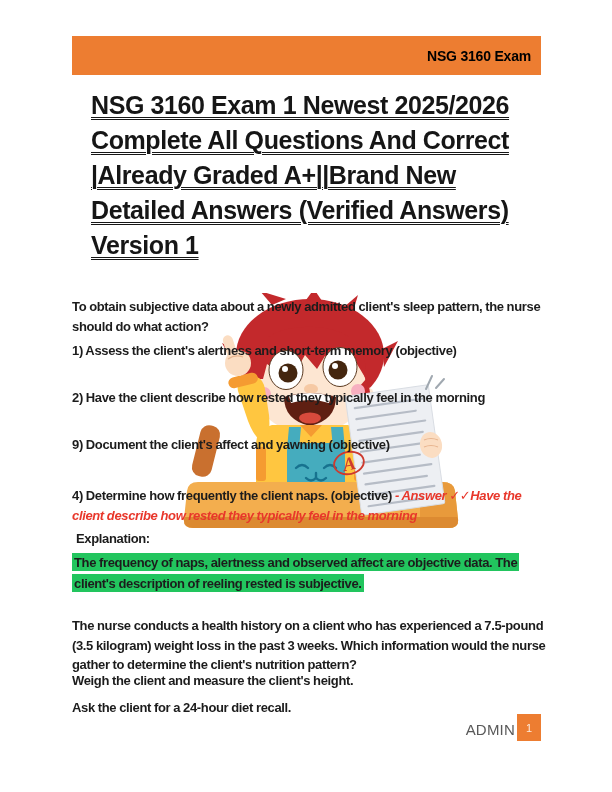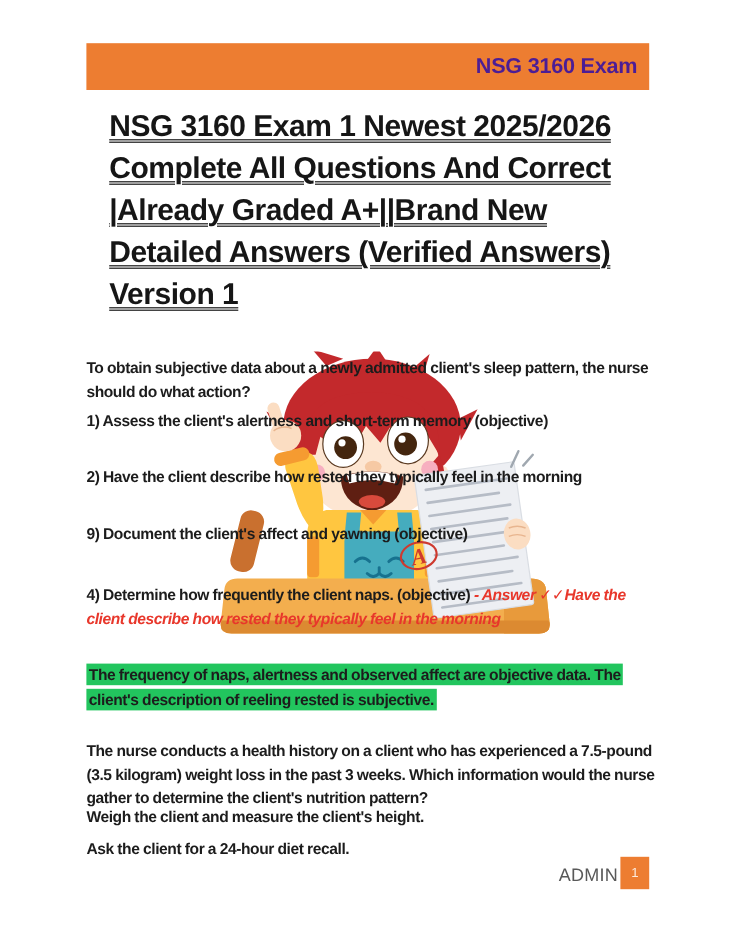--- a/index.html
+++ b/index.html
@@ -2,21 +2,21 @@
 <html><head>
 <meta charset="utf-8">
 <style>
   html,body{margin:0;padding:0;}
   body{width:612px;height:792px;position:relative;background:#ffffff;overflow:hidden;
        font-family:"Liberation Sans","DejaVu Sans",sans-serif;}
   .page{position:absolute;inset:0;background:#ffffff;}
 
   .header-bar{position:absolute;left:72px;top:36px;width:469px;height:39px;
       background:#ED7D31;display:flex;align-items:center;justify-content:flex-end;}
-  .header-bar .hdr-text{font-size:18px;font-weight:700;color:#4c1d95;padding-right:10px;
+  .header-bar .hdr-text{font-size:14px;font-weight:700;color:#000000;padding-right:10px;
       letter-spacing:-0.2px;}
 
   .doc-title{position:absolute;left:72px;top:88px;width:480px;color:#161616;}
   .doc-title .tline{font-size:25px;font-weight:700;line-height:35px;white-space:nowrap;
       letter-spacing:-0.4px;margin-left:19px;}
   .doc-title .tline span{text-decoration-line:underline;text-decoration-style:double;
       text-decoration-thickness:1px;text-underline-offset:3px;}
 
   .body-text{position:absolute;left:72px;width:481px;font-size:13px;font-weight:700;
       color:#1c1c1c;line-height:19.5px;letter-spacing:-0.35px;word-spacing:-0.3px;z-index:3;}
@@ -144,20 +144,21 @@
     </g>
   </svg>
 
   <div class="body-text" style="top:297px">To obtain subjective data about a newly admitted client's sleep pattern, the nurse should do what action?</div>
   <div class="body-text" style="top:341px">1) Assess the client's alertness and short-term memory (objective)</div>
   <div class="body-text" style="top:388px">2) Have the client describe how rested they typically feel in the morning</div>
   <div class="body-text" style="top:435px">9) Document the client's affect and yawning (objective)</div>
 
   <div class="body-text" style="top:486px"><span>4) Determine how frequently the client naps. (objective) </span><span class="answer-red">- Answer ✓✓Have the client describe how rested they typically feel in the morning</span></div>
 
+  <div class="body-text expl" style="top:529px">Explanation:</div>
 
   <div class="body-text" style="top:551px;line-height:21px"><mark class="hl">The frequency of naps, alertness and observed affect are objective data. The client's description of reeling rested is subjective.</mark></div>
 
   <div class="body-text" style="top:616px">The nurse conducts a health history on a client who has experienced a 7.5-pound (3.5 kilogram) weight loss in the past 3 weeks. Which information would the nurse gather to determine the client's nutrition pattern?</div>
   <div class="body-text" style="top:671px">Weigh the client and measure the client's height.</div>
   <div class="body-text" style="top:698px">Ask the client for a 24-hour diet recall.</div>
 
   <div class="footer-label">ADMIN</div>
   <div class="page-num-box">1</div>
 

